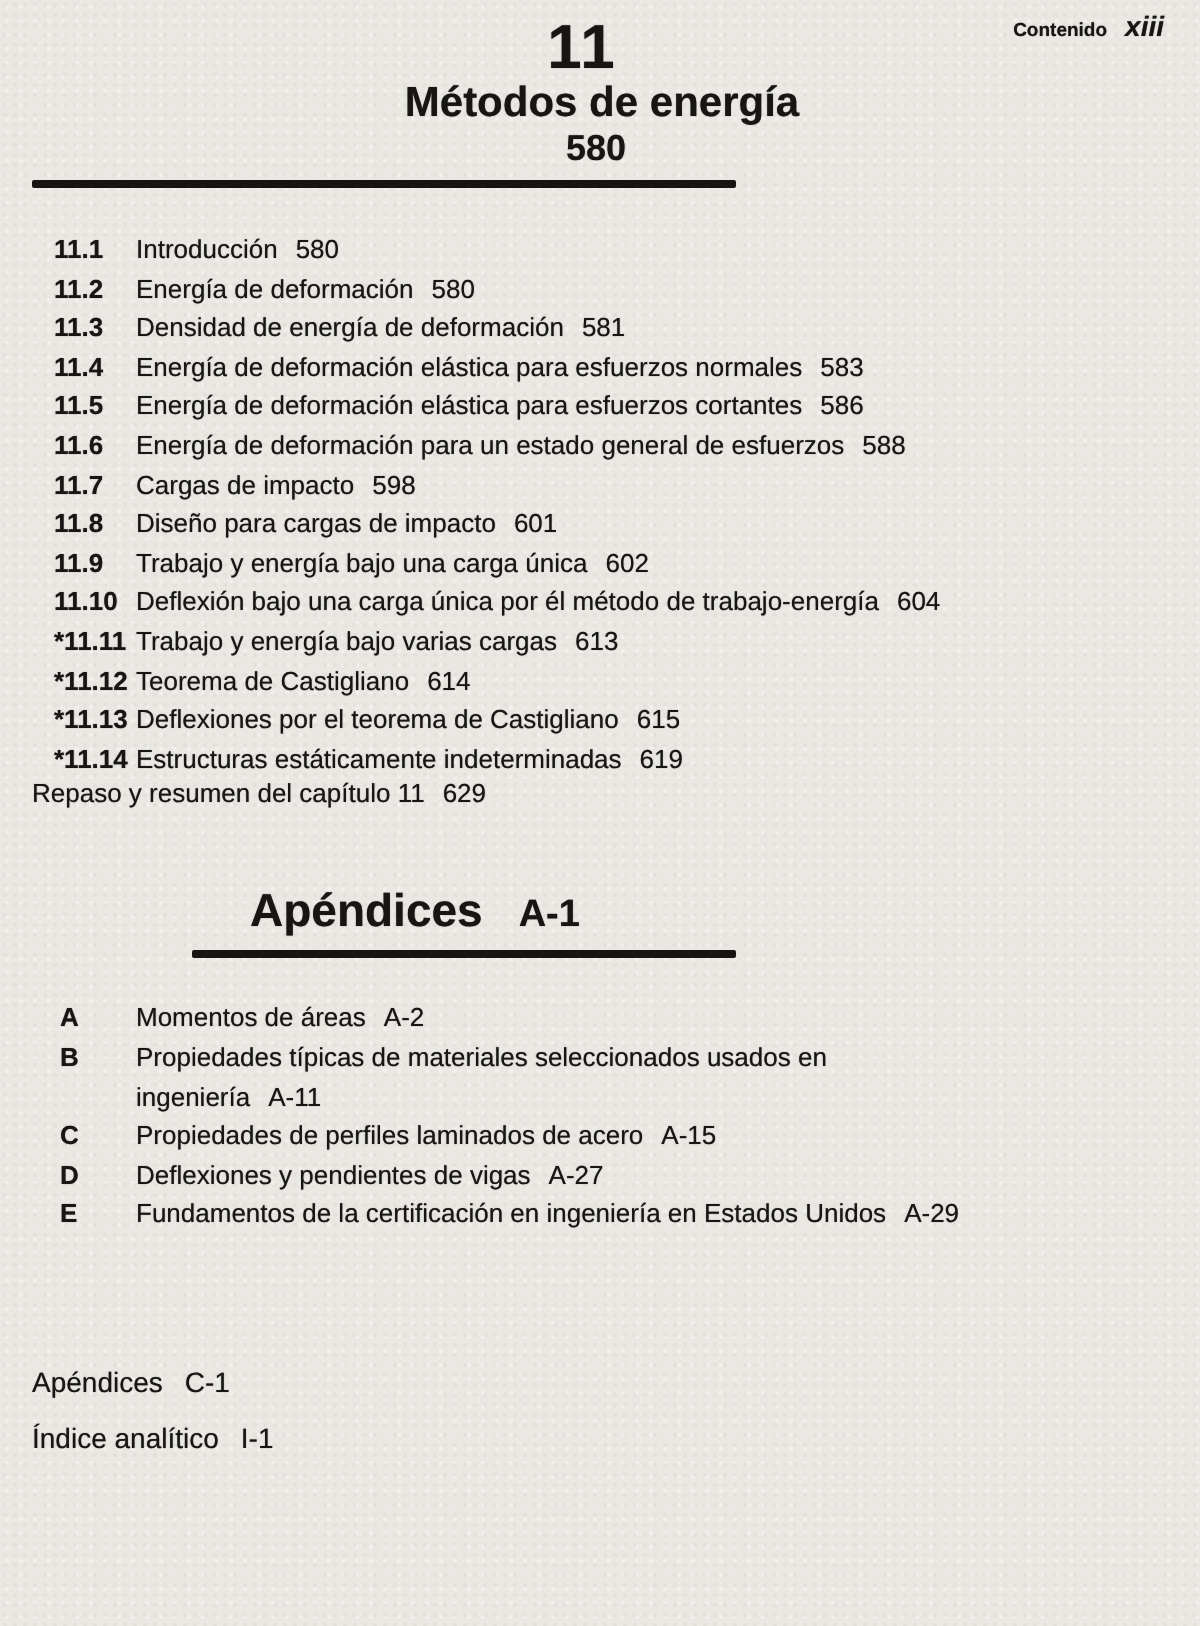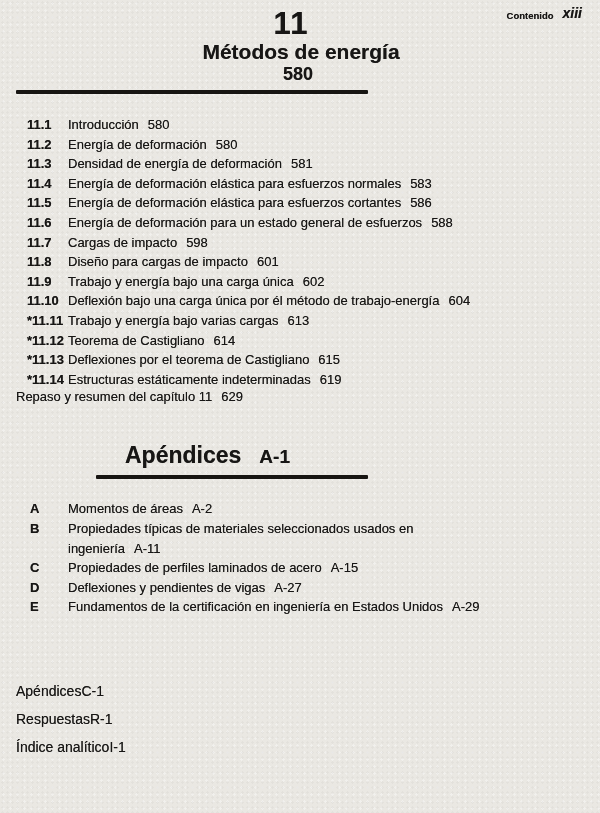--- a/index.html
+++ b/index.html
@@ -77,21 +77,21 @@
   .rule-appendix { width: 272px; margin-top: 6px; margin-left: 80px; }
 
   .appendix-items { margin-top: 20px; }
   .appendix-items .toc-row .num { padding-left: 14px; }
   
   .appendix-items .toc-row:nth-child(2) .entry-text { max-width: 398px; }
 
   
   .back-matter { margin-top: 60px; }
   .back-row { font-size: 14px; line-height: 28px; }
-  .back-row .pg { }
+  .back-row .pg { margin-left: 11px; }
 </style>
 </head>
 <body>
 
 <div class="page">
 
   <div class="running-header txt">
     <span class="label">Contenido</span>
     <span class="pgnum">xiii</span>
   </div>
@@ -193,20 +193,17 @@
       <span class="num">E</span>
       <span class="entry-text"><span>Fundamentos de la certificación en ingeniería en Estados Unidos</span><span class="pg">A-29</span></span>
     </div>
   </div>
 
   <div class="back-matter txt">
     <div class="back-row">
       <span>Apéndices</span><span class="pg">C-1</span>
     </div>
     <div class="back-row">
-      <span>Respuestas</span><span class="pg">R-1</span>
-    </div>
-    <div class="back-row">
       <span>Índice analítico</span><span class="pg">I-1</span>
     </div>
   </div>
 
 </div>
 
 </body></html>

